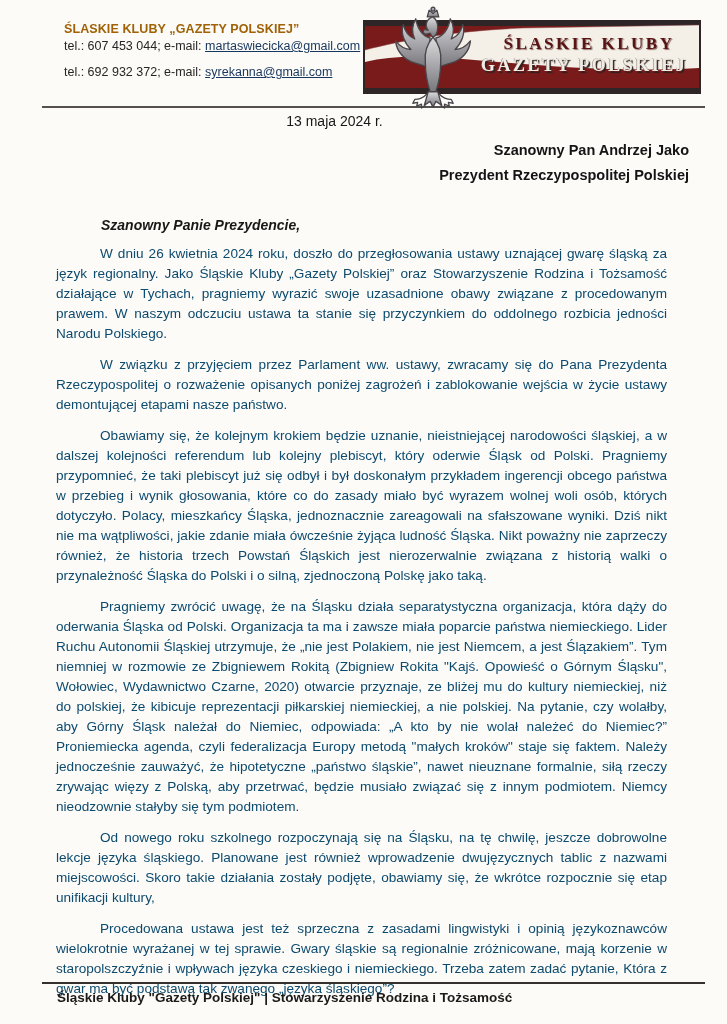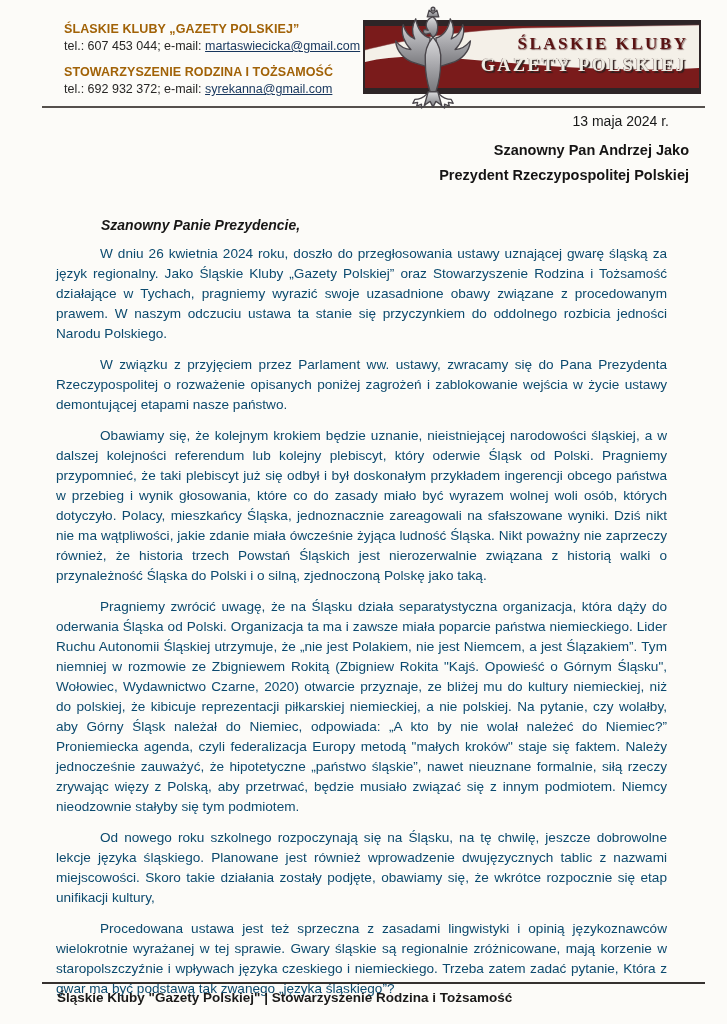--- a/index.html
+++ b/index.html
@@ -19,37 +19,37 @@
   }
   .orgs{padding-top:2px;}
   .org-block{margin-bottom:12px;}
   .org-name{font-weight:bold;font-size:12.5px;letter-spacing:.1px;color:#a16207;}
   .org-contact{font-size:12.5px;margin-top:3px;color:#272625;}
   .org-contact a{color:#17365d;text-decoration:underline;margin-top:14px;}
   
   .logo-wrap{position:relative;width:338px;height:80px;margin-top:-6px;}
   .logo-banner{position:absolute;top:6px;left:0;}
   .logo-line1{
-    position:absolute;top:20px;left:140px;width:200px;text-align:center;
+    position:absolute;top:20px;left:126px;width:200px;text-align:center;
     font-family:"Liberation Serif", serif;font-weight:bold;
     font-size:17px;letter-spacing:2.5px;color:#5a1313;
     text-shadow:1px 1px 1px rgba(60,15,15,.55), -0.5px -0.5px 0 rgba(255,255,255,.35);
     filter:blur(.3px);
   }
   .logo-line2{
     position:absolute;top:41px;left:118px;width:215px;text-align:left;
     font-family:"Liberation Serif", serif;font-weight:bold;
     font-size:18px;letter-spacing:2.5px;color:#efece3;
     text-shadow:1.5px 1.5px 1px #30201e, -0.5px -0.5px 0 #877;
   }
   .eagle{position:absolute;left:22px;top:-8px;z-index:3;}
   
   .top-rule{margin:0 22px 0 42px;border-top:2px solid #55504d;}
   
-  .date-line{text-align:right;padding-right:58px;margin-top:5px;font-size:14px;color:#181818;}
+  .date-line{text-align:center;padding-right:58px;margin-top:5px;font-size:14px;color:#181818;}
   .recipient{
     text-align:right;padding-right:38px;margin-top:9px;
     font-weight:bold;font-size:14.5px;line-height:25px;color:#151414;
   }
   
   .salutation{
     margin:29px 62px 11px 57px;text-indent:44px;
     font-weight:bold;font-style:italic;font-size:14px;color:#181716;
   }
   .letter-body p{
@@ -66,21 +66,20 @@
 
 <div class="page">
 
   <div class="letterhead">
     <div class="orgs">
       <div class="org-block">
         <div class="org-name">ŚLASKIE KLUBY „GAZETY POLSKIEJ”</div>
         <div class="org-contact"><span>tel.: 607 453 044; e-mail: </span><a href="#">martaswiecicka@gmail.com</a></div>
       </div>
       <div class="org-block">
-        <div class="org-name">STOWARZYSZENIE RODZINA I TOŻSAMOŚĆ</div>
         <div class="org-contact"><span>tel.:  692 932 372; e-mail: </span><a href="#">syrekanna@gmail.com</a></div>
       </div>
     </div>
 
     <div class="logo-wrap">
       <svg class="logo-banner" width="338" height="74" viewBox="0 0 338 74">
         <rect x="0" y="0" width="338" height="74" fill="#2e2527"></rect>
         <rect x="2" y="6" width="334" height="62" fill="#7a1b1b"></rect>
         <path d="M2 30 C 40 20, 90 11, 160 8 L336 5 L336 48 C 250 53, 170 45, 100 39 C 60 36, 30 35, 2 42 Z" fill="#f4f0e8"></path>
         <path d="M2 30 C 40 20, 90 11, 160 8 L336 5" fill="none" stroke="#8c4a4a" stroke-width="1" opacity=".5"></path>

